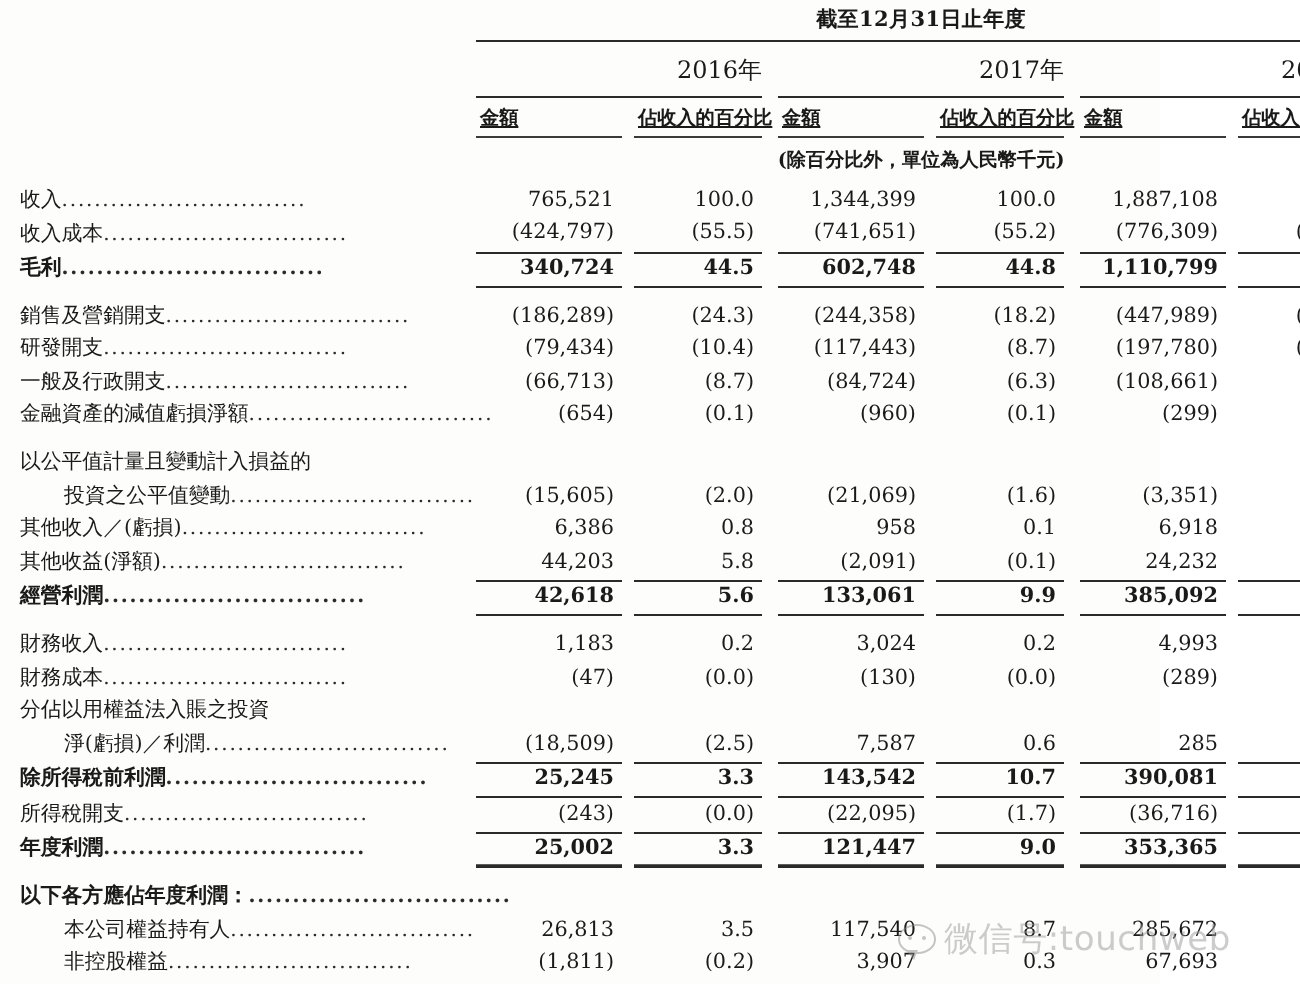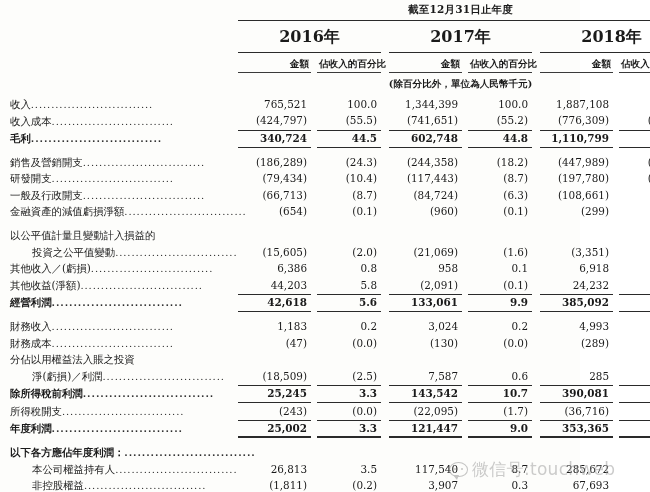--- a/index.html
+++ b/index.html
@@ -43,34 +43,35 @@
     font-size: 10.5px;
     padding: 3px 0 3px 0;
     letter-spacing: 0.2px;
     white-space: nowrap;
   }
   .rule-top {
     border-top: 1.1px solid #2a2a2a;
     height: 0; padding: 0; line-height: 0;
   }
   .hdr-year {
-    text-align: center;
-    font-weight: bold;
-    font-size: 16px;
+    text-align: right;
+    font-weight: normal;
+    font-size: 12px;
     padding: 4px 0 4px 0;
     white-space: nowrap;
   }
   .hdr-sub {
-    text-align: right;
+    text-align: left;
     font-weight: bold;
     font-size: 9.6px;
     line-height: 1.25;
     padding: 3px 2px 3px 2px;
     vertical-align: bottom;
     white-space: nowrap;
+    text-decoration: underline;
   }
   .hdr-units {
     text-align: center;
     font-weight: bold;
     font-size: 9.6px;
     padding: 3px 0 5px 0;
     white-space: nowrap;
   }
   .ruleline { border-top: 1.1px solid #2a2a2a; }
   .ruleline-thin { border-top: 0.9px solid #3a3a3a; }

